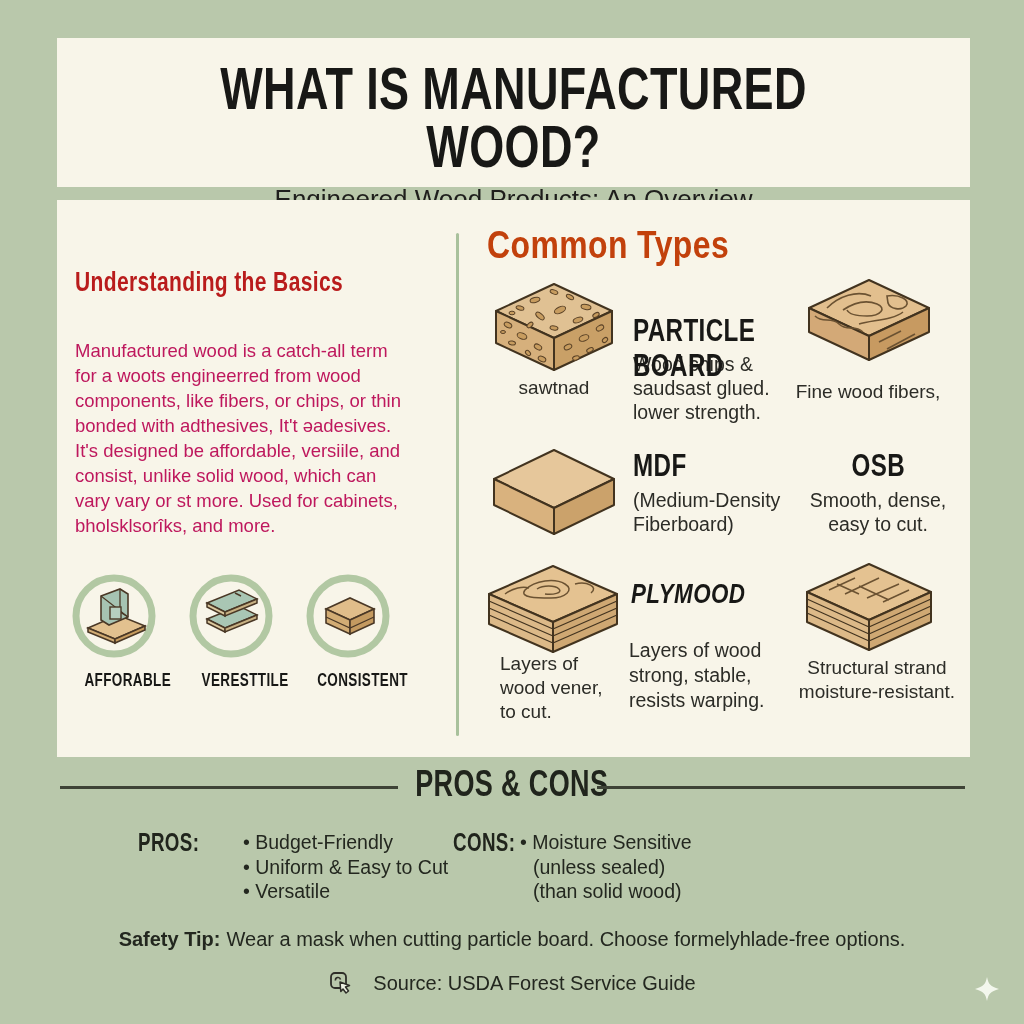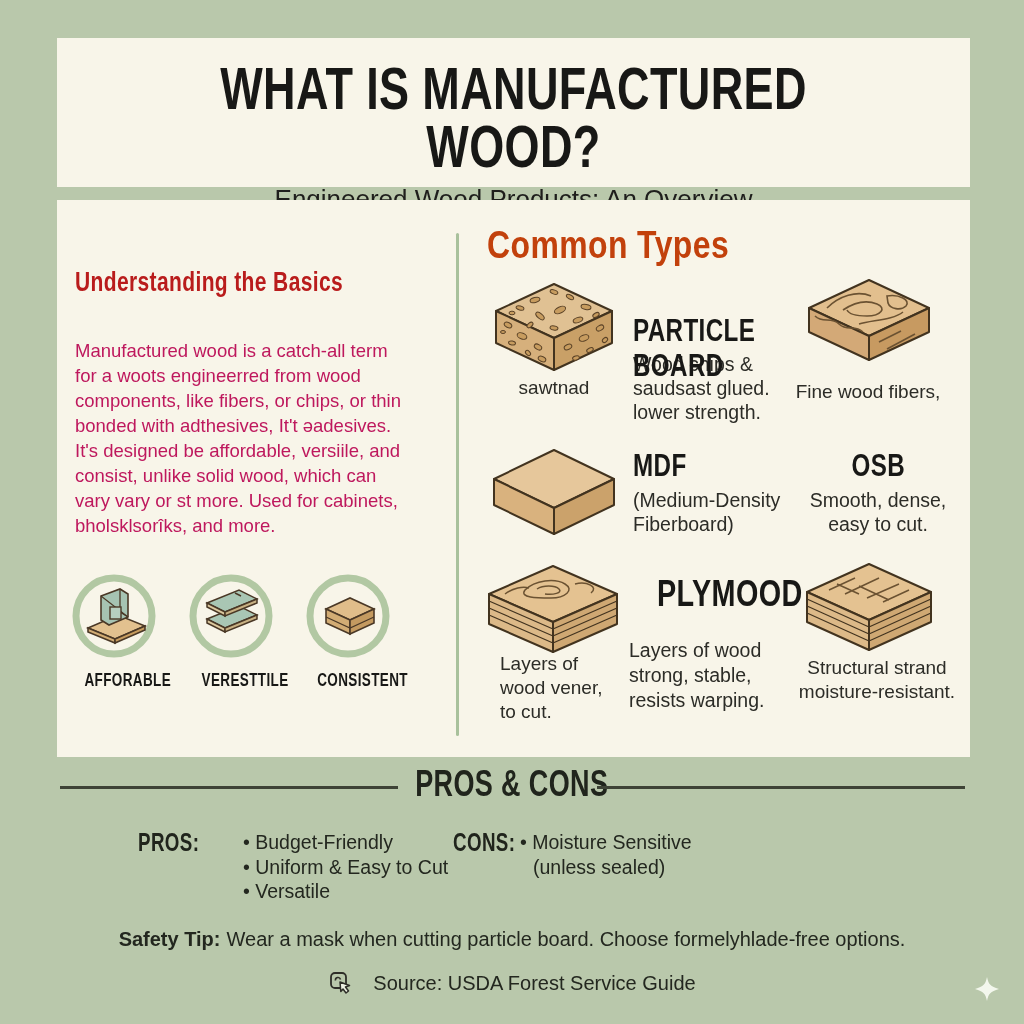--- a/index.html
+++ b/index.html
@@ -227,21 +227,21 @@
           <path d="M54,29 C60,25 72,25 76,29 C80,33 70,35 62,34"></path>
           <path d="M92,24 C104,21 116,27 108,33"></path>
           <path d="M22,34 C30,28 40,26 46,28"></path>
         </g>
       </svg>
     </span>
     <div class="abs cap pre" style="left:443px;top:452px;">Layers of
 wood vener,
 to cut.</div>
 
-    <div class="abs type-title" style="left:600px;top:376px;font-size:36px;">
+    <div class="abs type-title" style="left:574px;top:376px;font-size:28px;font-style:italic;">
       <span class="cond-l" style="transform:scaleX(0.8);">PLYMOOD</span>
     </div>
     <div class="abs desc pre" style="left:572px;top:438px;line-height:25px;">Layers of wood
 strong, stable,
 resists warping.</div>
 
     <span class="abs" style="left:744px;top:358px;">
       <svg width="136" height="100" viewBox="0 0 136 100">
         <g stroke="#42331f" stroke-width="2" stroke-linejoin="round">
           <path d="M68,6 L130,34 L68,62 L6,34 Z" fill="#e4c291"></path>
@@ -275,20 +275,21 @@
     <div>• Uniform &amp; Easy to Cut</div>
     <div>• Versatile</div>
   </div>
 
   <div class="abs pc-label" style="left:453px;top:828px;">
     <span class="cond-l">CONS:</span>
   </div>
   <div class="abs pc-list" style="left:520px;top:830px;">
     <div>• Moisture Sensitive</div>
     <div class="indent">(unless sealed)</div>
+    <div class="indent">(than solid wood)</div>
   </div>
 
   <div class="safety-row">
     <b>Safety Tip:</b><span style="margin-left:6px;">Wear a mask when cutting particle board. Choose formelyhlade-free options.</span>
   </div>
 
   <div class="source-row">
     <span>
       <svg width="27" height="27" viewBox="0 0 27 27">
         <rect x="3" y="3" width="15" height="15" rx="4" fill="none" stroke="#2e2e28" stroke-width="1.8"></rect>

